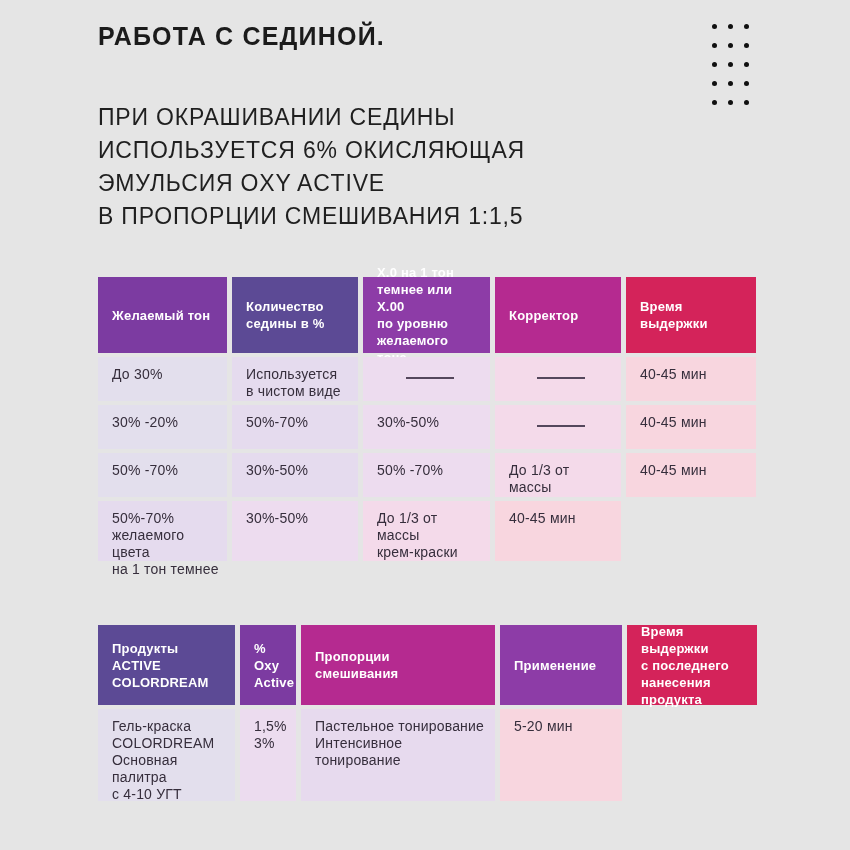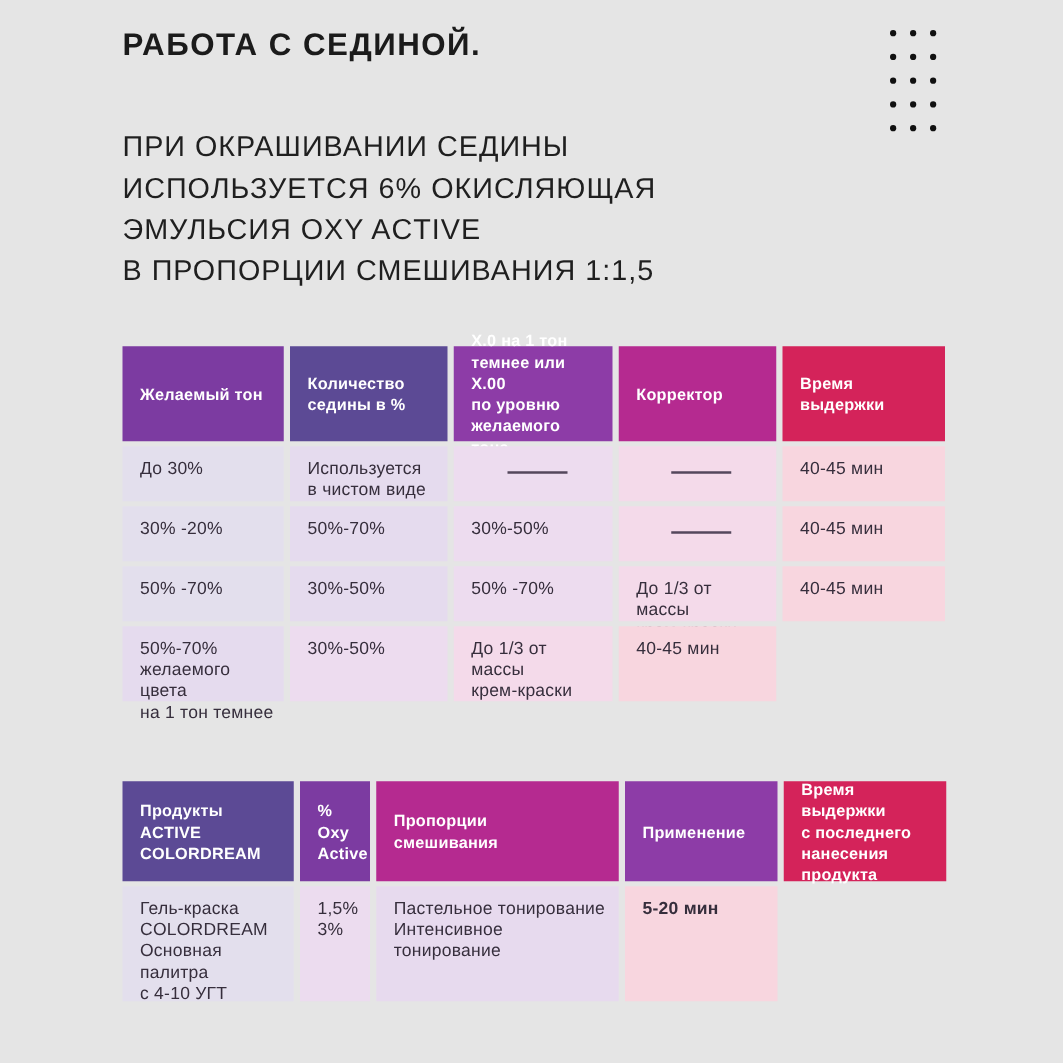--- a/index.html
+++ b/index.html
@@ -121,15 +121,15 @@
 продукта</div>
       <div class="bcell" style="background: rgb(227, 223, 237); color: rgb(54, 46, 60);">Гель-краска
 COLORDREAM
 Основная
 палитра
 с 4-10 УГТ</div>
       <div class="bcell" style="background: rgb(236, 220, 239); color: rgb(54, 46, 60);">1,5%
 3%</div>
       <div class="bcell" style="background: rgb(231, 218, 238); color: rgb(54, 46, 60);">Пастельное тонирование
 Интенсивное тонирование</div>
-      <div class="bcell" style="background: rgb(248, 214, 223); color: rgb(54, 46, 60); font-weight: bold;">5-20 мин</div>
+      <div class="bcell" style="background: rgb(248, 214, 223); color: rgb(54, 46, 60);">5-20 мин</div>
     </div>
 </div>
 
 </body></html>

